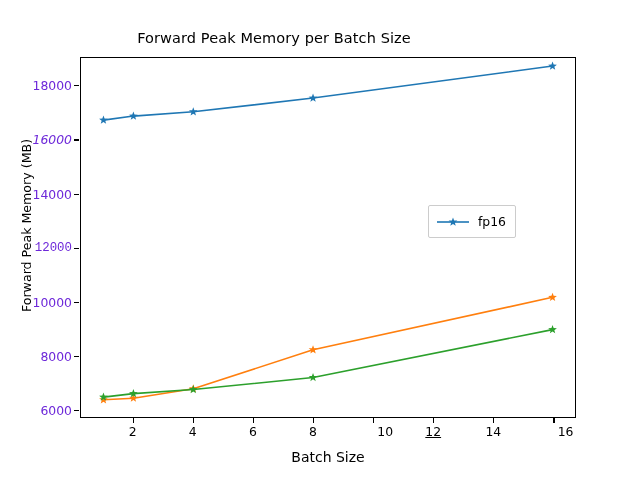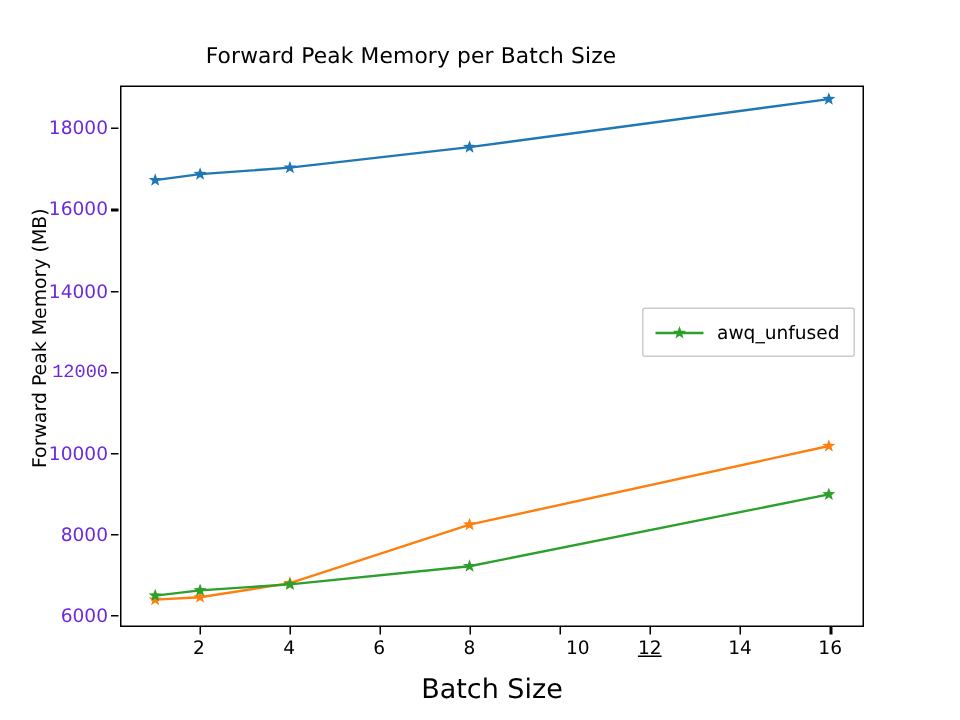--- a/index.html
+++ b/index.html
@@ -108,21 +108,21 @@
     top: 418px;
     width: 640px;
     height: 8px;
   }
   #xlabel {
     position: absolute;
     left: 80px;
     top: 449px;
     width: 496px;
     text-align: center;
-    font-size: 18px;
+    font-size: 14px;
     color: #000000;
   }
   #ylabel {
     position: absolute;
     left: -104px;
     top: 218px;
     width: 260px;
     text-align: center;
     font-size: 12.6px;
     color: #000000;
@@ -171,21 +171,21 @@
       <div class="ytick-mark" style="top: 136.558px;"></div>
       <div class="ytick-mark" style="top: 82.4757px;"></div>
       <div class="ytick-mark" style="top: 28.3933px;"></div>
     </div>
   <div id="ytick-labels">
       <div class="ytick-label" style="top: 352.888px;">6000</div>
       <div class="ytick-label" style="top: 298.805px;">8000</div>
       <div class="ytick-label" style="top: 244.723px;">10000</div>
       <div class="ytick-label" style="top: 190.64px; font-family: Liberation Mono, monospace;">12000</div>
       <div class="ytick-label" style="top: 136.558px;">14000</div>
-      <div class="ytick-label" style="top: 82.4757px;">16000</div>
+      <div class="ytick-label" style="top: 82.4757px; font-style: italic;">16000</div>
       <div class="ytick-label" style="top: 28.3933px;">18000</div>
     </div>
 
   <div id="plot-area">
     <svg id="plot-svg" viewBox="0 0 496 361" preserveAspectRatio="none">
         <polyline points="22.55,62.47 52.61,58.41 112.73,54.08 232.97,40.29 473.45,8.11" fill="none" stroke="#1f77b4" stroke-width="1.6" stroke-linejoin="round" stroke-linecap="round"></polyline>
         <path d="M22.55,57.87L23.66,60.93L26.92,61.04L24.35,63.05L25.25,66.19L22.55,64.37L19.84,66.19L20.74,63.05L18.17,61.04L21.43,60.93Z" fill="#1f77b4"></path>
         <path d="M52.61,53.81L53.72,56.87L56.98,56.99L54.41,59.00L55.31,62.13L52.61,60.31L49.90,62.13L50.80,59.00L48.23,56.99L51.49,56.87Z" fill="#1f77b4"></path>
         <path d="M112.73,49.48L113.84,52.55L117.10,52.66L114.53,54.67L115.43,57.80L112.73,55.98L110.02,57.80L110.92,54.67L108.35,52.66L111.61,52.55Z" fill="#1f77b4"></path>
         <path d="M232.97,35.69L234.09,38.75L237.34,38.87L234.78,40.88L235.67,44.01L232.97,42.19L230.27,44.01L231.16,40.88L228.59,38.87L231.85,38.75Z" fill="#1f77b4"></path>
@@ -216,29 +216,29 @@
       <div class="xtick-mark" style="left: 553.455px;"></div>
     </div>
   <div id="xtick-labels">
       <div class="xtick-label" style="left: 132.606px;">2</div>
       <div class="xtick-label" style="left: 192.727px;">4</div>
       <div class="xtick-label" style="left: 252.848px;">6</div>
       <div class="xtick-label" style="left: 312.97px;">8</div>
       <div class="xtick-label" style="left: 373.091px; text-align: right;">10</div>
       <div class="xtick-label" style="left: 433.212px; text-decoration: underline;">12</div>
       <div class="xtick-label" style="left: 493.333px;">14</div>
-      <div class="xtick-label" style="left: 553.455px;">16</div>
+      <div class="xtick-label" style="left: 553.455px; text-align: right;">16</div>
     </div>
 
   <div id="xlabel">Batch Size</div>
   <div id="ylabel">Forward Peak Memory (MB)</div>
 
   <div id="legend">
       <div class="legend-row">
         <svg class="legend-swatch" viewBox="0 0 34 14">
-          <line x1="1" y1="7" x2="33" y2="7" stroke="#2ca02c" stroke-width="1.6"></line>
-          <path d="M17.00,2.40L18.12,5.46L21.37,5.58L18.81,7.59L19.70,10.72L17.00,8.90L14.30,10.72L15.19,7.59L12.63,5.58L15.88,5.46Z" fill="#2ca02c"></path>
+          <line x1="1" y1="7" x2="33" y2="7" stroke="#1f77b4" stroke-width="1.6"></line>
+          <path d="M17.00,2.40L18.12,5.46L21.37,5.58L18.81,7.59L19.70,10.72L17.00,8.90L14.30,10.72L15.19,7.59L12.63,5.58L15.88,5.46Z" fill="#1f77b4"></path>
         </svg>
-        <span class="legend-label">awq_unfused</span>
+        <span class="legend-label">fp16</span>
       </div>
     </div>
 
 </div>
 
 </body></html>

